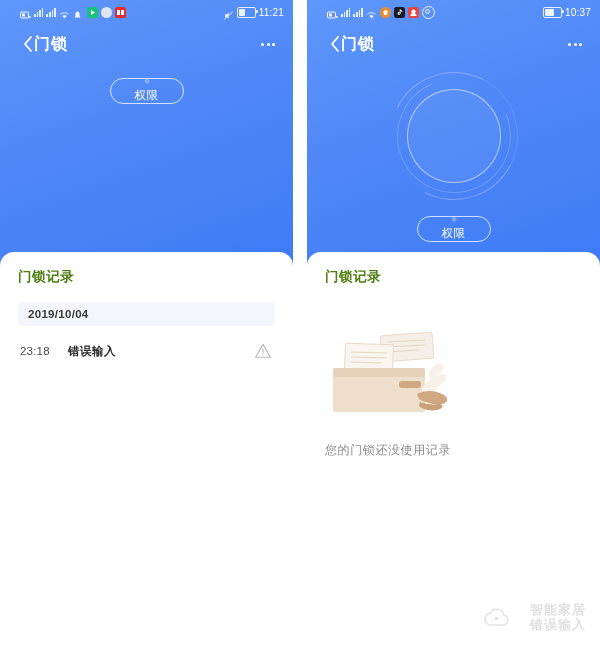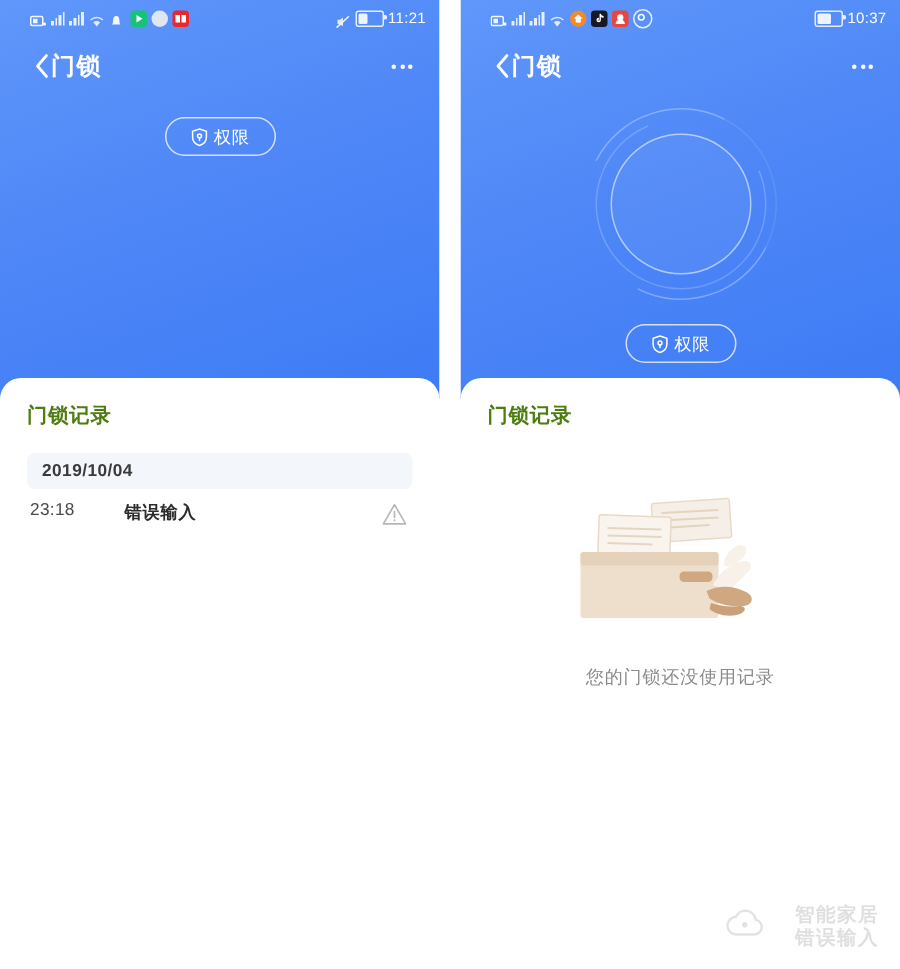--- a/index.html
+++ b/index.html
@@ -202,20 +202,21 @@
     margin: 14px auto 0;
     width: 72px;
     height: 24px;
     border: 1px solid rgba(255,255,255,.75);
     border-radius: 13px;
     display: flex;
     align-items: center;
     justify-content: center;
     gap: 4px;
     cursor: pointer;
+    flex-direction: column;
   }
   .perm-label {
     color: #ffffff;
     font-size: 11.5px;
     letter-spacing: .5px;
   }
 
   
   .record-card {
     position: relative;
@@ -240,61 +241,61 @@
     display: flex;
     align-items: center;
     padding: 0 10px;
     font-size: 11.5px;
     font-weight: bold;
     color: #3a3a3a;
     letter-spacing: .3px;
   }
   .log-row {
     display: flex;
-    align-items: flex-start;
+    align-items: center;
     height: 34px;
     padding: 0 3px 0 2px;
     margin-top: 8px;
-    gap: 15px;
   }
   .log-time {
     font-size: 11.5px;
     color: #4a4a4a;
     width: 48px;
     letter-spacing: .2px;
   }
   .log-event {
     font-size: 11.5px;
     color: #2b2b2b;
     font-weight: bold;
     letter-spacing: .5px;
     flex: 1;
   }
   .log-warn { width: 18px; height: 18px; opacity: .55; }
 
   
   .empty-wrap {
     display: flex;
     flex-direction: column;
-    align-items: center;
+    align-items: flex-start;
     margin-top: 42px;
   }
   .empty-text {
     margin-top: 14px;
     font-size: 12px;
     color: #8a8a8a;
     letter-spacing: .6px;
   }
 
   
   .watermark {
     position: absolute;
     right: 14px;
     bottom: 14px;
     display: flex;
+    align-items: center;
     gap: 18px;
     opacity: .18;
     pointer-events: none;
   }
   .wm-text {
     font-size: 13px;
     color: #555;
     letter-spacing: 1px;
     line-height: 1.1;
     font-weight: bold;

